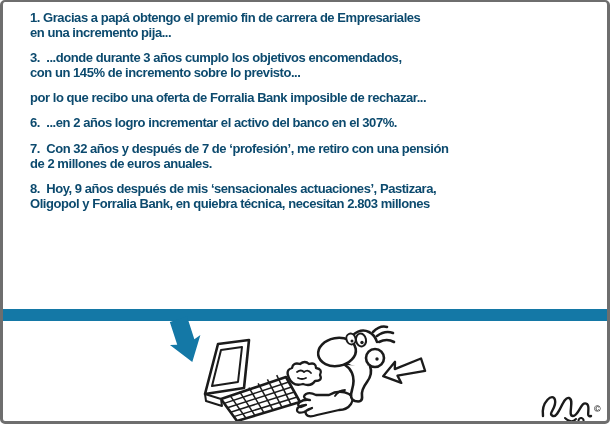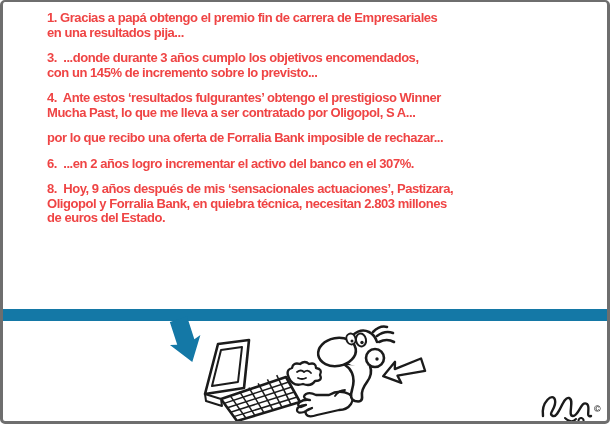--- a/index.html
+++ b/index.html
@@ -9,22 +9,22 @@
     box-sizing:border-box;
     background:#ffffff;
     border:3px solid #6e6e6e;
     border-top-width:2px;
     border-radius:5px;
     overflow:hidden;
     font-family:"Liberation Sans", sans-serif;
   }
   
   .text-block{
-    position:absolute;left:44px;top:9px;right:4px;
-    color:#ef4444;
+    position:absolute;left:27px;top:9px;right:4px;
+    color:#0c4a6e;
   }
   .para{margin:0 0 10.5px 0;padding:0;}
   .line{
     display:block;
     white-space:pre;
     font-size:13px;
     font-weight:bold;
     line-height:14.8px;
     letter-spacing:-0.45px;
   }
@@ -46,42 +46,39 @@
   }
 </style>
 </head>
 <body>
 
 <div id="stage">
 
   <div class="text-block">
     <p class="para">
       <span class="line">1. Gracias a papá obtengo el premio fin de carrera de Empresariales</span>
-      <span class="line">en una resultados pija...</span>
+      <span class="line">en una incremento pija...</span>
     </p>
     <p class="para">
       <span class="line">3.  ...donde durante 3 años cumplo los objetivos encomendados,</span>
       <span class="line">con un 145% de incremento sobre lo previsto...</span>
-    </p>
-    <p class="para">
-      <span class="line">4.  Ante estos ‘resultados fulgurantes’ obtengo el prestigioso Winner</span>
-      <span class="line">Mucha Past, lo que me lleva a ser contratado por Oligopol, S A...</span>
     </p>
     <p class="para">
       <span class="line">por lo que recibo una oferta de Forralia Bank imposible de rechazar...</span>
     </p>
     <p class="para">
       <span class="line">6.  ...en 2 años logro incrementar el activo del banco en el 307%.</span>
     </p>
     <p class="para">
+      <span class="line">7.  Con 32 años y después de 7 de ‘profesión’, me retiro con una pensión</span>
+      <span class="line">de 2 millones de euros anuales.</span>
     </p>
     <p class="para">
       <span class="line">8.  Hoy, 9 años después de mis ‘sensacionales actuaciones’, Pastizara,</span>
       <span class="line">Oligopol y Forralia Bank, en quiebra técnica, necesitan 2.803 millones</span>
-      <span class="line">de euros del Estado.</span>
     </p>
   </div>
 
   <div class="divider-bar"></div>
 
   <div class="cartoon">
 
     <svg class="art" style="left:190px;top:17px;" width="112" height="86" viewBox="0 0 112 86">
       <path class="ink-fill" d="M12,56 L25,6 L56,2 L51,50 Z"></path>
       <path class="ink-fill" style="stroke-width:2" d="M19,48 L28,12 L49,9 L45,44 Z"></path>

